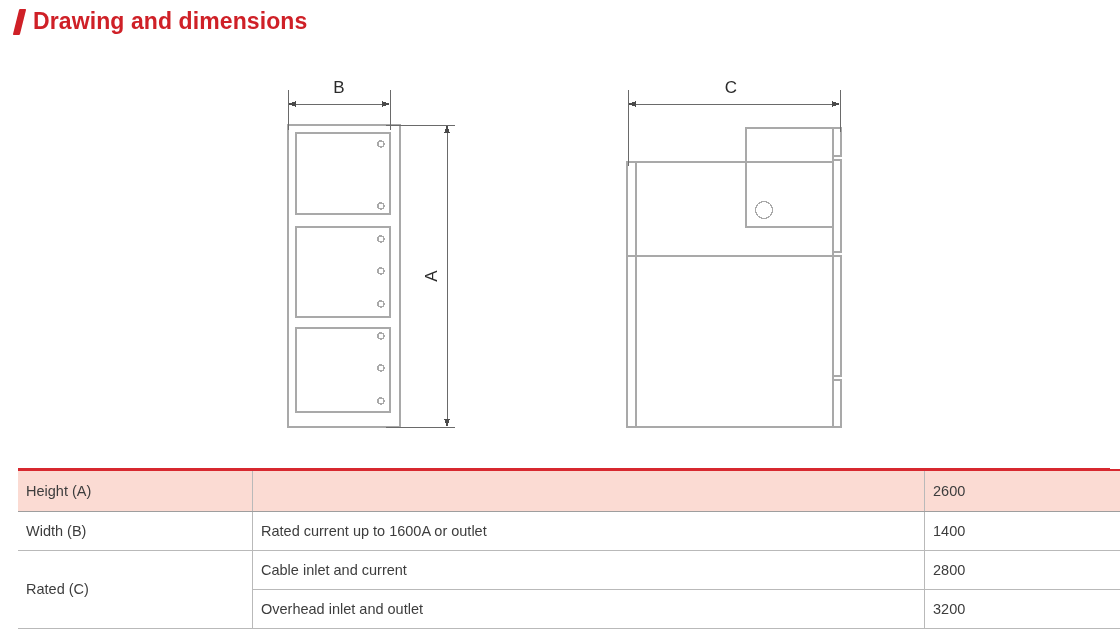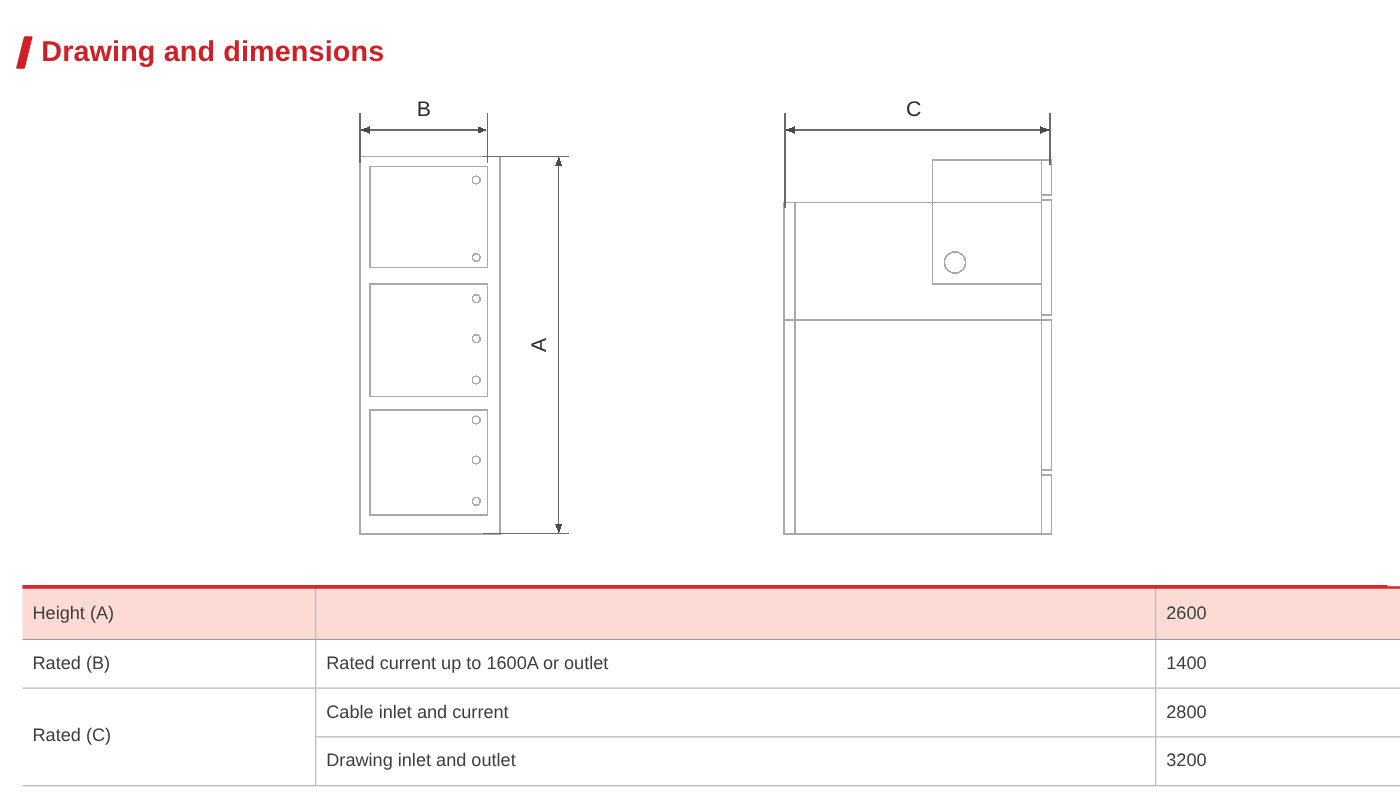--- a/index.html
+++ b/index.html
@@ -13,21 +13,21 @@
     position: relative;
     font-family: "Liberation Sans", sans-serif;
     color: #3c3c3c;
     overflow: hidden;
   }
 
   
   #section-title {
     position: absolute;
     left: 16px;
-    top: 28px;
+    top: 8px;
     display: flex;
     align-items: center;
     gap: 10px;
   }
   #section-title .slash {
     display: inline-block;
     width: 7px;
     height: 26px;
     background: #cf2027;
     transform: skewX(-14deg);
@@ -182,27 +182,27 @@
 
 <div class="tbl-top-rule"></div>
 <table id="dimension-table">
   <tbody>
     <tr class="header-row row-h">
       <td class="col-label">Height (A)</td>
       <td class="col-desc blank"></td>
       <td class="col-value">2600</td>
     </tr>
     <tr class="row-n">
-      <td class="col-label">Rated (B)</td>
+      <td class="col-label">Width (B)</td>
       <td class="col-desc">Rated current up to 1600A or outlet</td>
       <td class="col-value">1400</td>
     </tr>
     <tr class="row-n">
       <td class="col-label" rowspan="2">Rated (C)</td>
       <td class="col-desc">Cable inlet and current</td>
       <td class="col-value">2800</td>
     </tr>
     <tr class="row-n">
-      <td class="col-desc">Drawing inlet and outlet</td>
+      <td class="col-desc">Overhead inlet and outlet</td>
       <td class="col-value">3200</td>
     </tr>
   </tbody>
 </table>
 
 </body></html>

